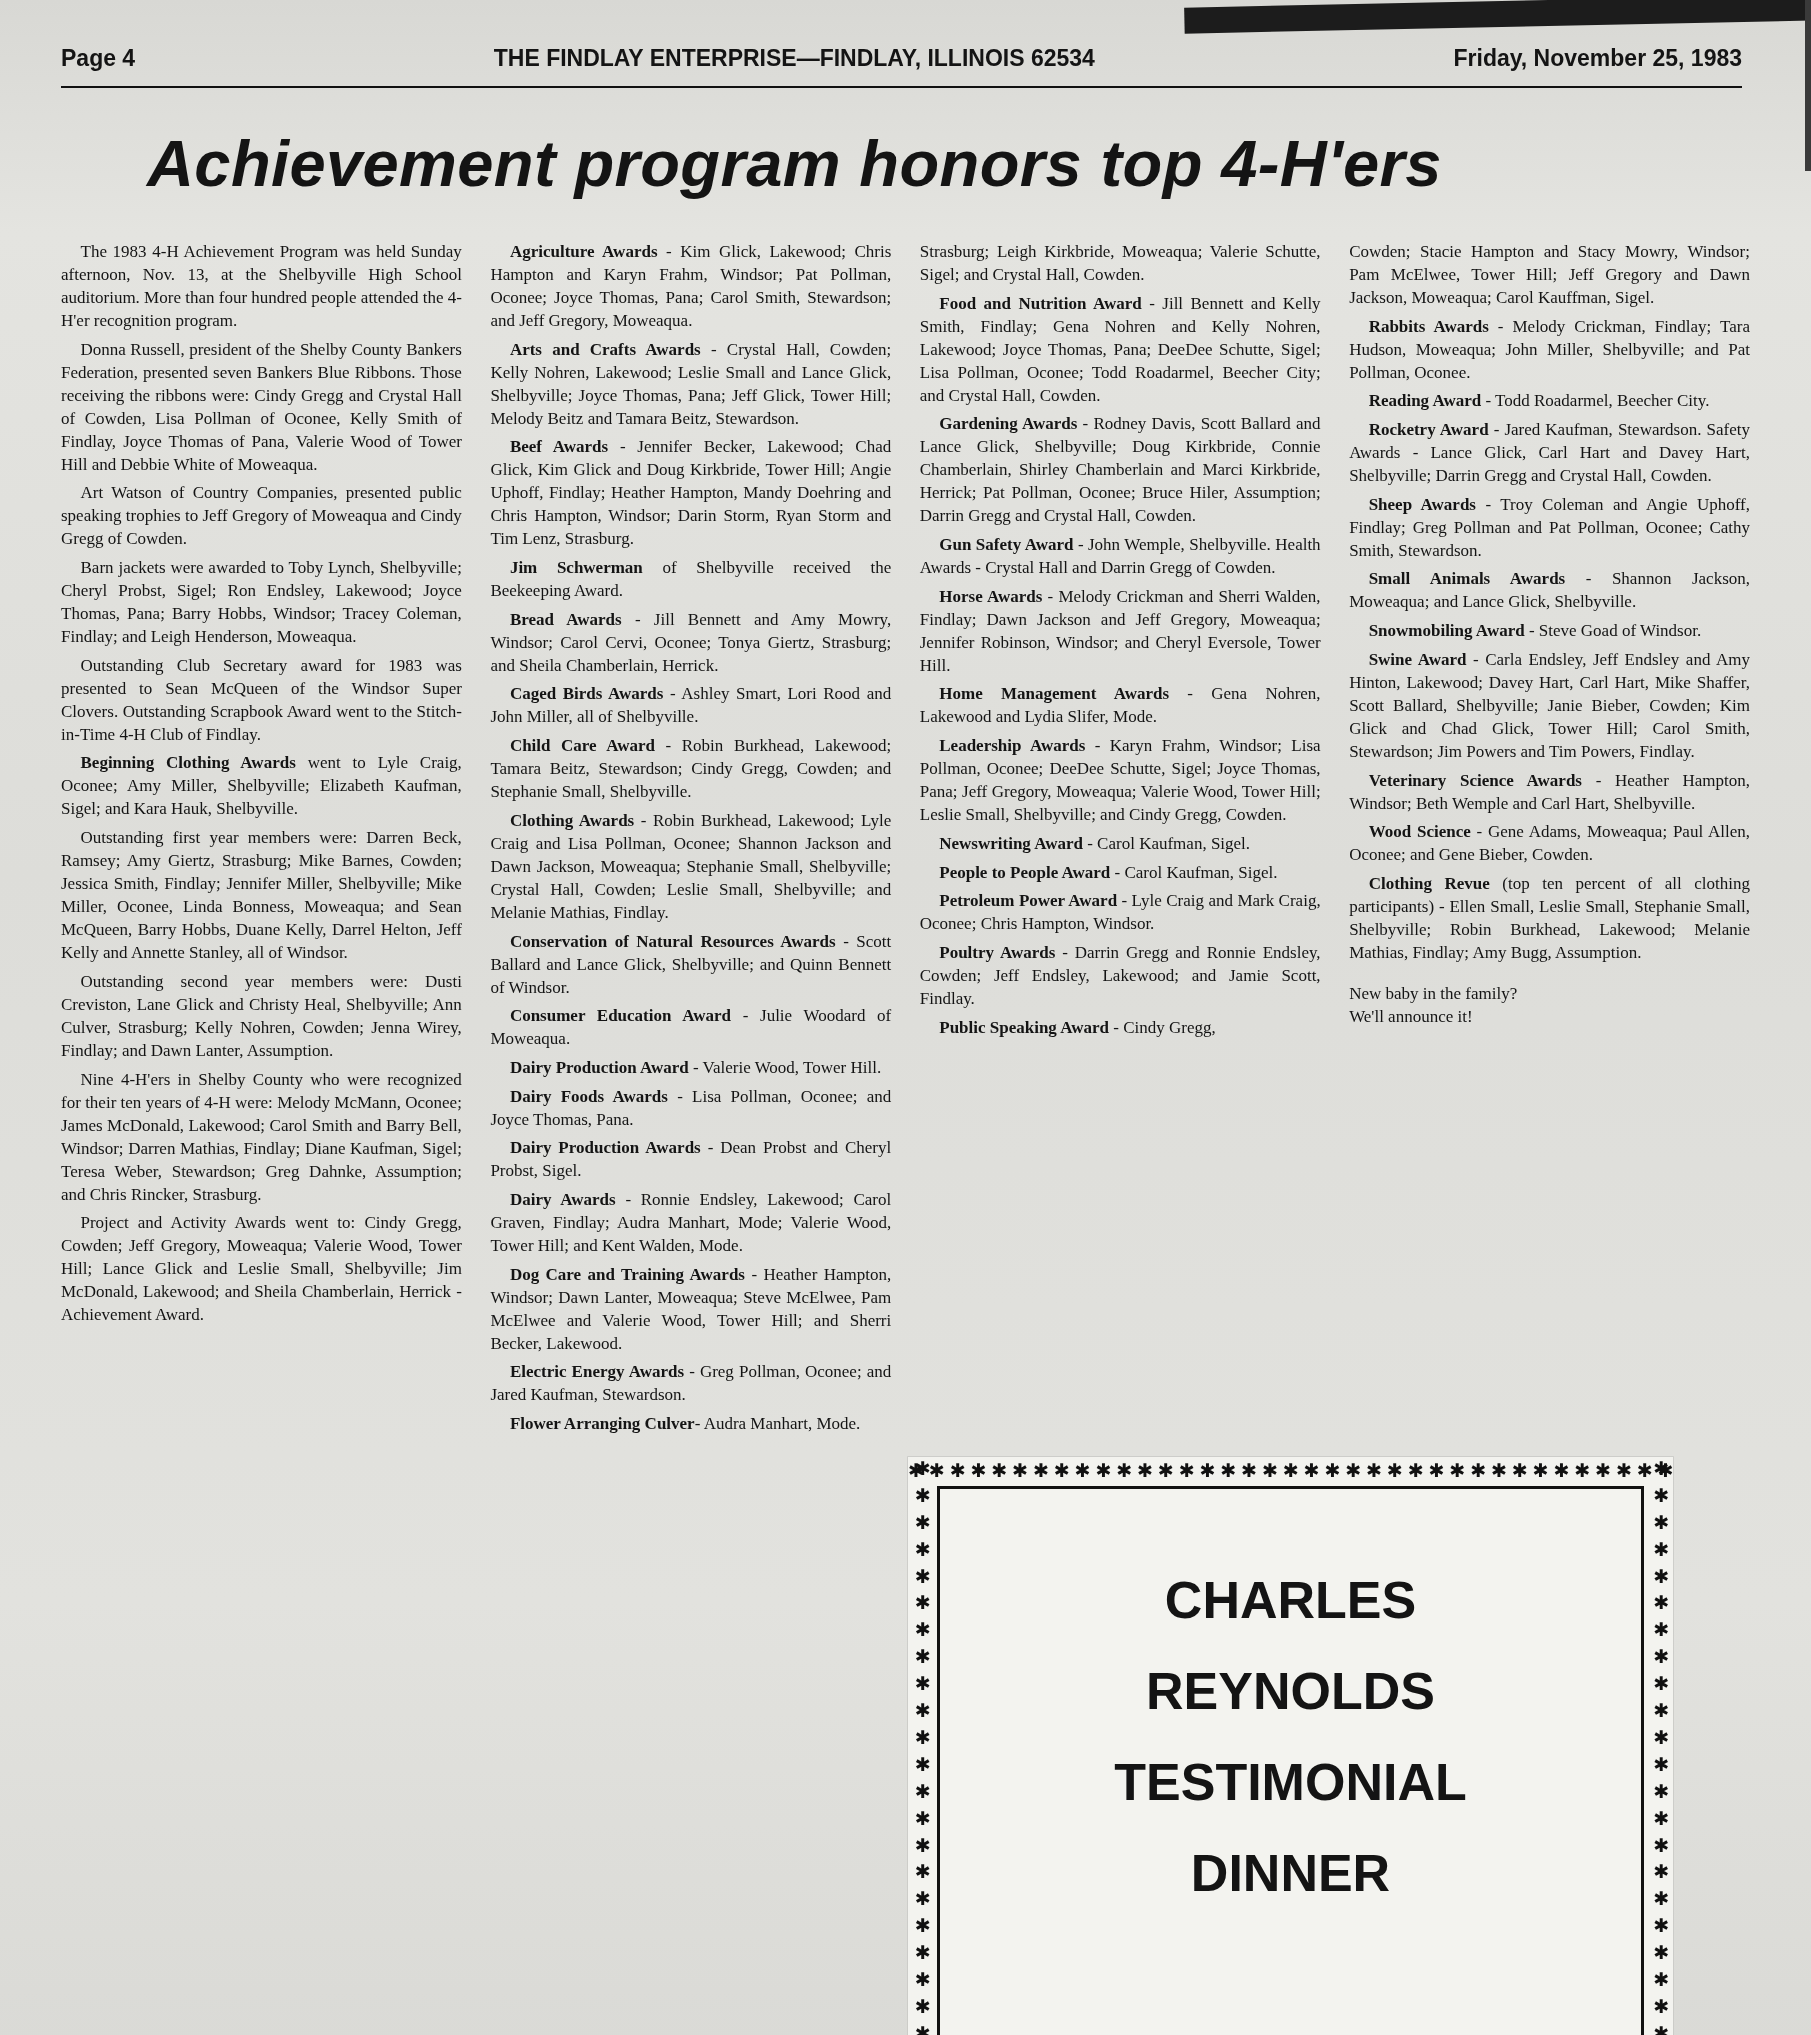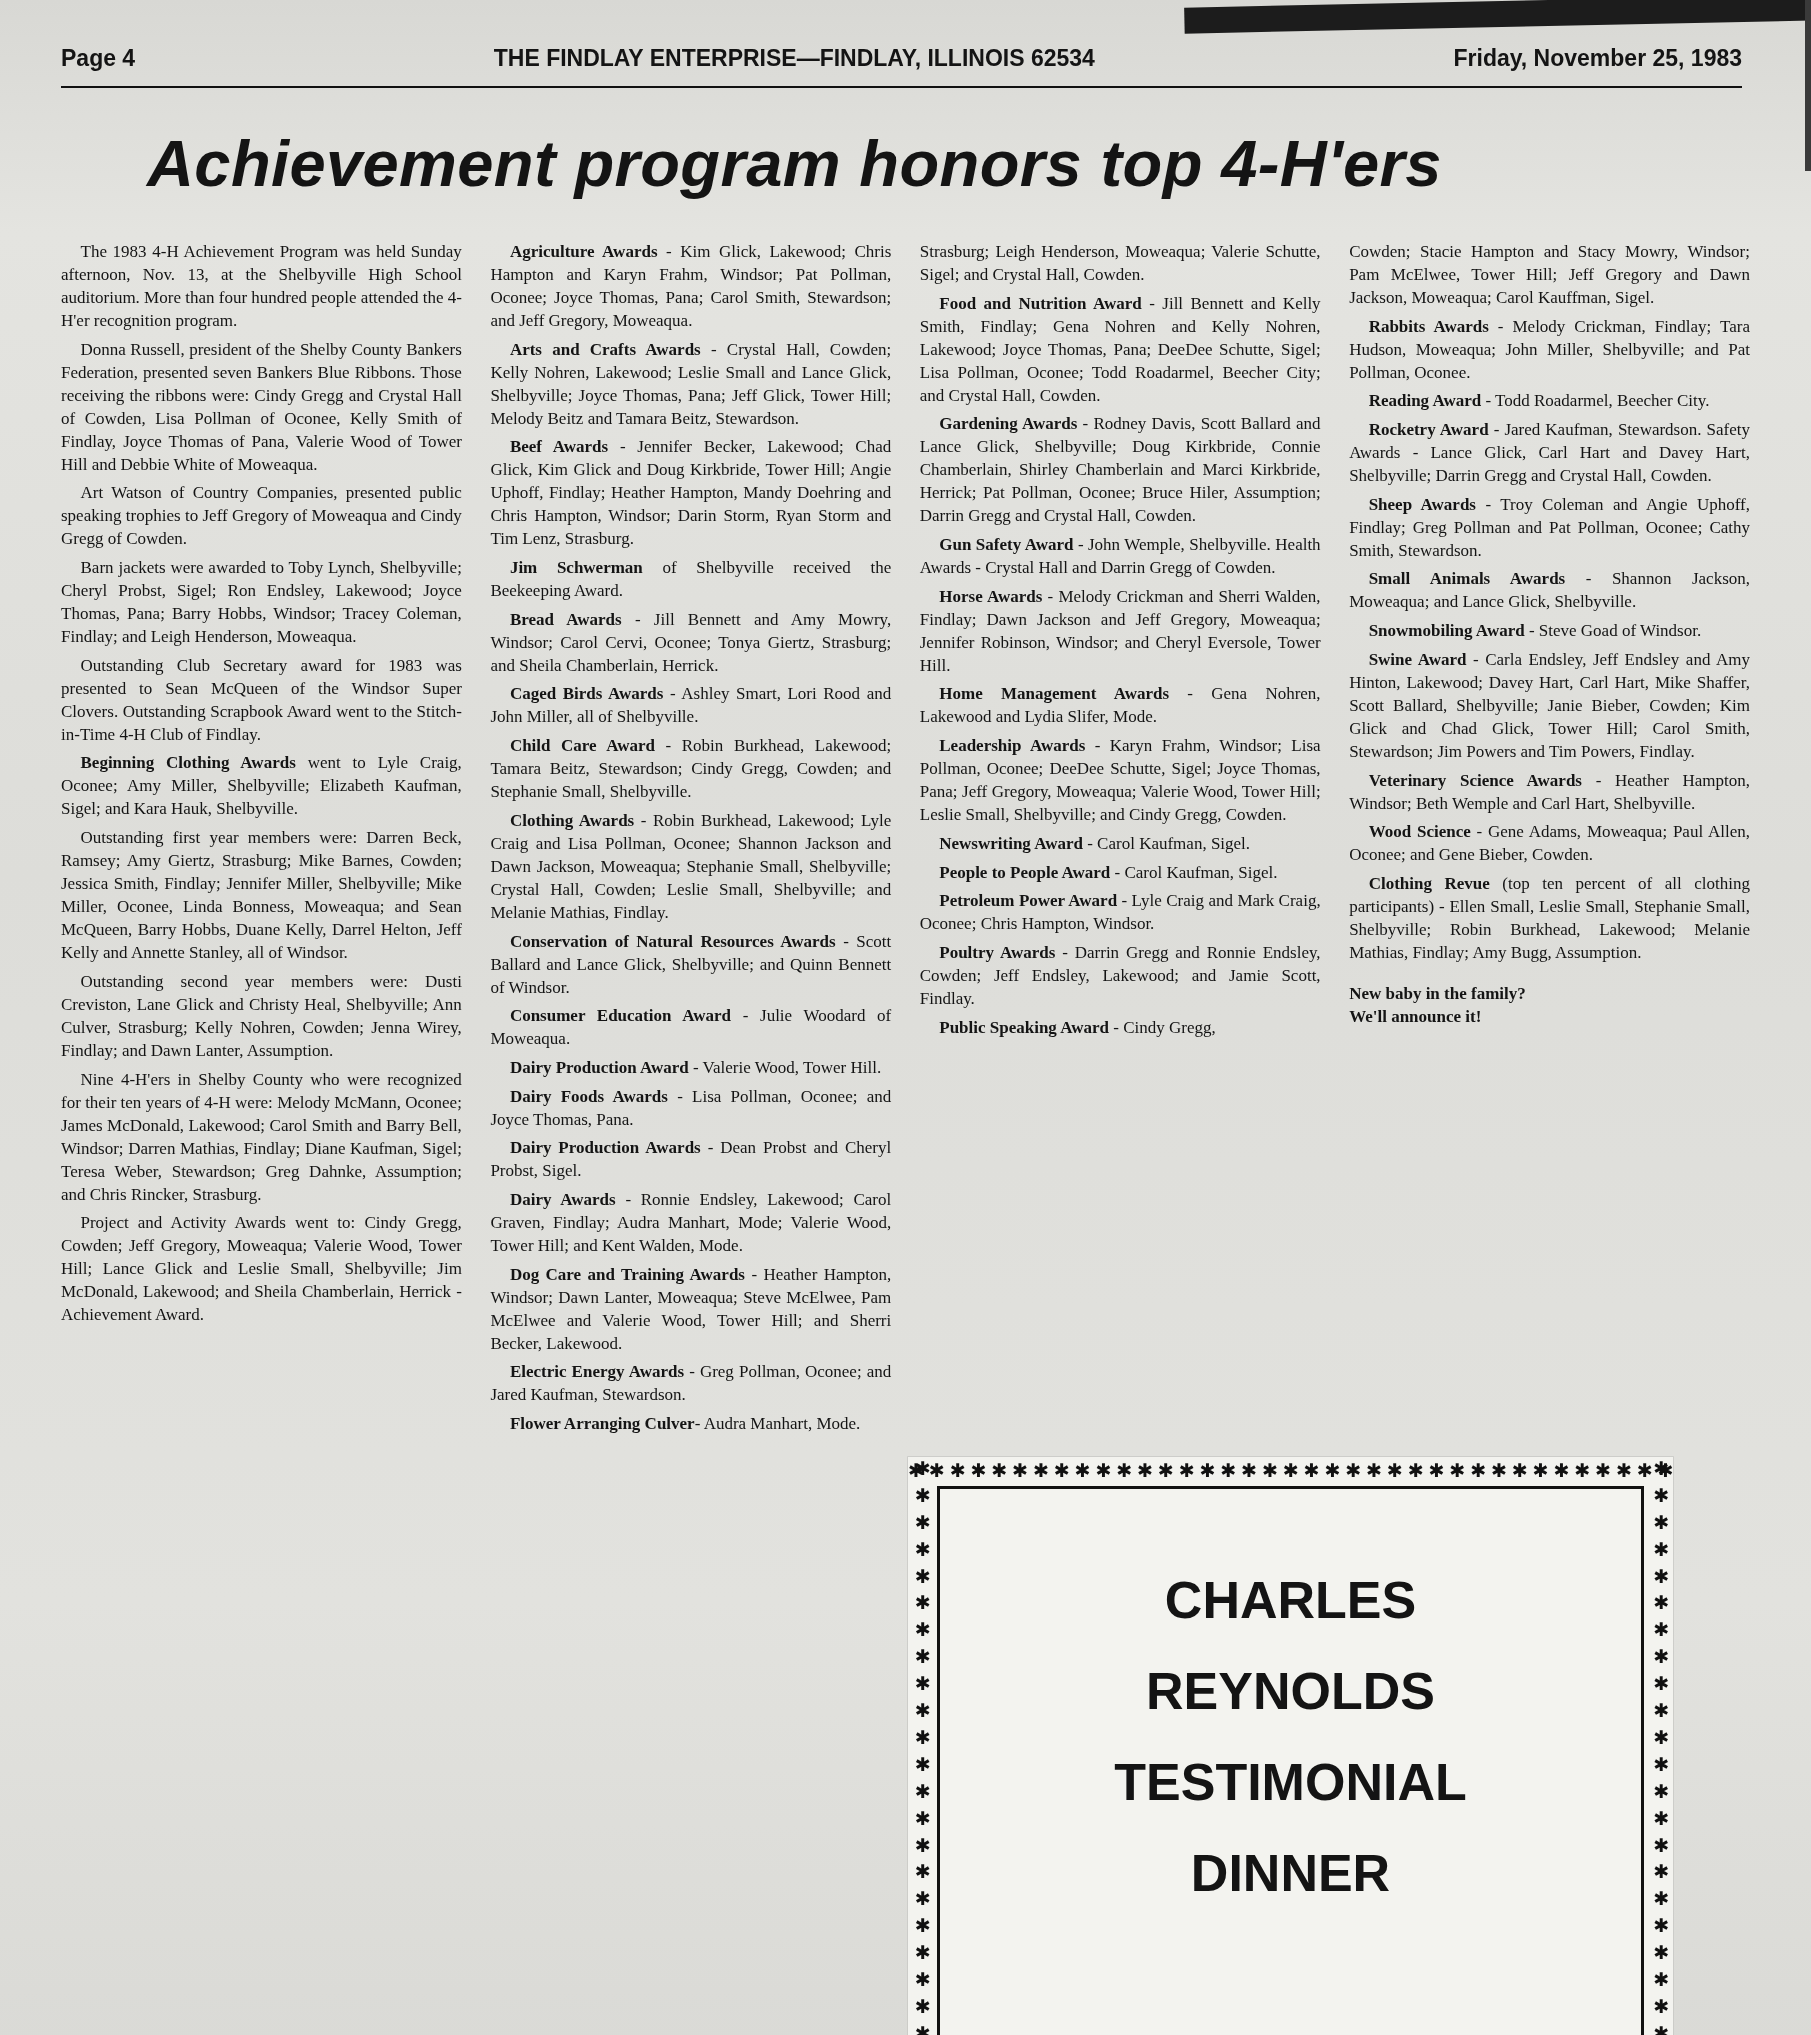--- a/index.html
+++ b/index.html
@@ -19,21 +19,21 @@
 
   .headline { position:absolute; top:126px; left:147px; margin:0;
     font-family:"Liberation Sans", sans-serif; font-style:italic; font-weight:bold;
     font-size:65px; letter-spacing:0.4px; white-space:nowrap;text-align:center; }
 
   .columns { position:absolute; top:240px; left:61px; width:1689px;
     display:grid; grid-template-columns:repeat(4, 1fr); column-gap:28.5px; }
   .columns p { margin:0 0 5.7px; font-size:17px; line-height:23px; text-indent:19.5px; text-align:justify; }
   .columns p.noindent { text-indent:0; }
   .columns b { font-weight:bold; }
-  .promo { text-indent:0 !important; text-align:left; font-weight:bold;
+  .promo { text-indent:0 !important; text-align:left; font-weight:normal;
     font-size:18px; line-height:24.4px; margin-top:18px !important; }
 
   .dinner-ad { position:absolute; left:908px; top:1457px; width:765px; height:1335px;
     background:#f3f3ef; box-shadow:0 0 0 0.8px #c9c9c5; }
   .stars { position:absolute; color:#101010; font-size:19px; letter-spacing:4.9px;
     overflow:hidden; white-space:nowrap; line-height:24.4px; }
   .stars-top   { top:1.6px; left:0; right:0; height:25px; text-align:center; }
   .stars-left  { top:0; bottom:0; left:0.8px; width:25px; writing-mode:vertical-rl; }
   .stars-right { top:0; bottom:0; right:0.8px; width:25px; writing-mode:vertical-rl; }
   .dinner-inner { position:absolute; top:29px; left:29px; right:29px; bottom:29px;
@@ -84,21 +84,21 @@
         <p><b>Consumer Education Award</b> - Julie Woodard of Moweaqua.</p>
         <p><b>Dairy Production Award</b> - Valerie Wood, Tower Hill.</p>
         <p><b>Dairy Foods Awards</b> - Lisa Pollman, Oconee; and Joyce Thomas, Pana.</p>
         <p><b>Dairy Production Awards</b> - Dean Probst and Cheryl Probst, Sigel.</p>
         <p><b>Dairy Awards</b> - Ronnie Endsley, Lakewood; Carol Graven, Findlay; Audra Manhart, Mode; Valerie Wood, Tower Hill; and Kent Walden, Mode.</p>
         <p><b>Dog Care and Training Awards</b> - Heather Hampton, Windsor; Dawn Lanter, Moweaqua; Steve McElwee, Pam McElwee and Valerie Wood, Tower Hill; and Sherri Becker, Lakewood.</p>
         <p><b>Electric Energy Awards</b> - Greg Pollman, Oconee; and Jared Kaufman, Stewardson.</p>
         <p><b>Flower Arranging Culver</b>- Audra Manhart, Mode.</p>
       </div>
     <div class="col">
-        <p class="noindent">Strasburg; Leigh Henderson, Moweaqua; Valerie Schutte, Sigel; and Crystal Hall, Cowden.</p>
+        <p class="noindent">Strasburg; Leigh Kirkbride, Moweaqua; Valerie Schutte, Sigel; and Crystal Hall, Cowden.</p>
         <p><b>Food and Nutrition Award</b> - Jill Bennett and Kelly Smith, Findlay; Gena Nohren and Kelly Nohren, Lakewood; Joyce Thomas, Pana; DeeDee Schutte, Sigel; Lisa Pollman, Oconee; Todd Roadarmel, Beecher City; and Crystal Hall, Cowden.</p>
         <p><b>Gardening Awards</b> - Rodney Davis, Scott Ballard and Lance Glick, Shelbyville; Doug Kirkbride, Connie Chamberlain, Shirley Chamberlain and Marci Kirkbride, Herrick; Pat Pollman, Oconee; Bruce Hiler, Assumption; Darrin Gregg and Crystal Hall, Cowden.</p>
         <p><b>Gun Safety Award</b> - John Wemple, Shelbyville. Health Awards - Crystal Hall and Darrin Gregg of Cowden.</p>
         <p><b>Horse Awards</b> - Melody Crickman and Sherri Walden, Findlay; Dawn Jackson and Jeff Gregory, Moweaqua; Jennifer Robinson, Windsor; and Cheryl Eversole, Tower Hill.</p>
         <p><b>Home Management Awards</b> - Gena Nohren, Lakewood and Lydia Slifer, Mode.</p>
         <p><b>Leadership Awards</b> - Karyn Frahm, Windsor; Lisa Pollman, Oconee; DeeDee Schutte, Sigel; Joyce Thomas, Pana; Jeff Gregory, Moweaqua; Valerie Wood, Tower Hill; Leslie Small, Shelbyville; and Cindy Gregg, Cowden.</p>
         <p><b>Newswriting Award</b> - Carol Kaufman, Sigel.</p>
         <p><b>People to People Award</b> - Carol Kaufman, Sigel.</p>
         <p><b>Petroleum Power Award</b> - Lyle Craig and Mark Craig, Oconee; Chris Hampton, Windsor.</p>
         <p><b>Poultry Awards</b> - Darrin Gregg and Ronnie Endsley, Cowden; Jeff Endsley, Lakewood; and Jamie Scott, Findlay.</p>

